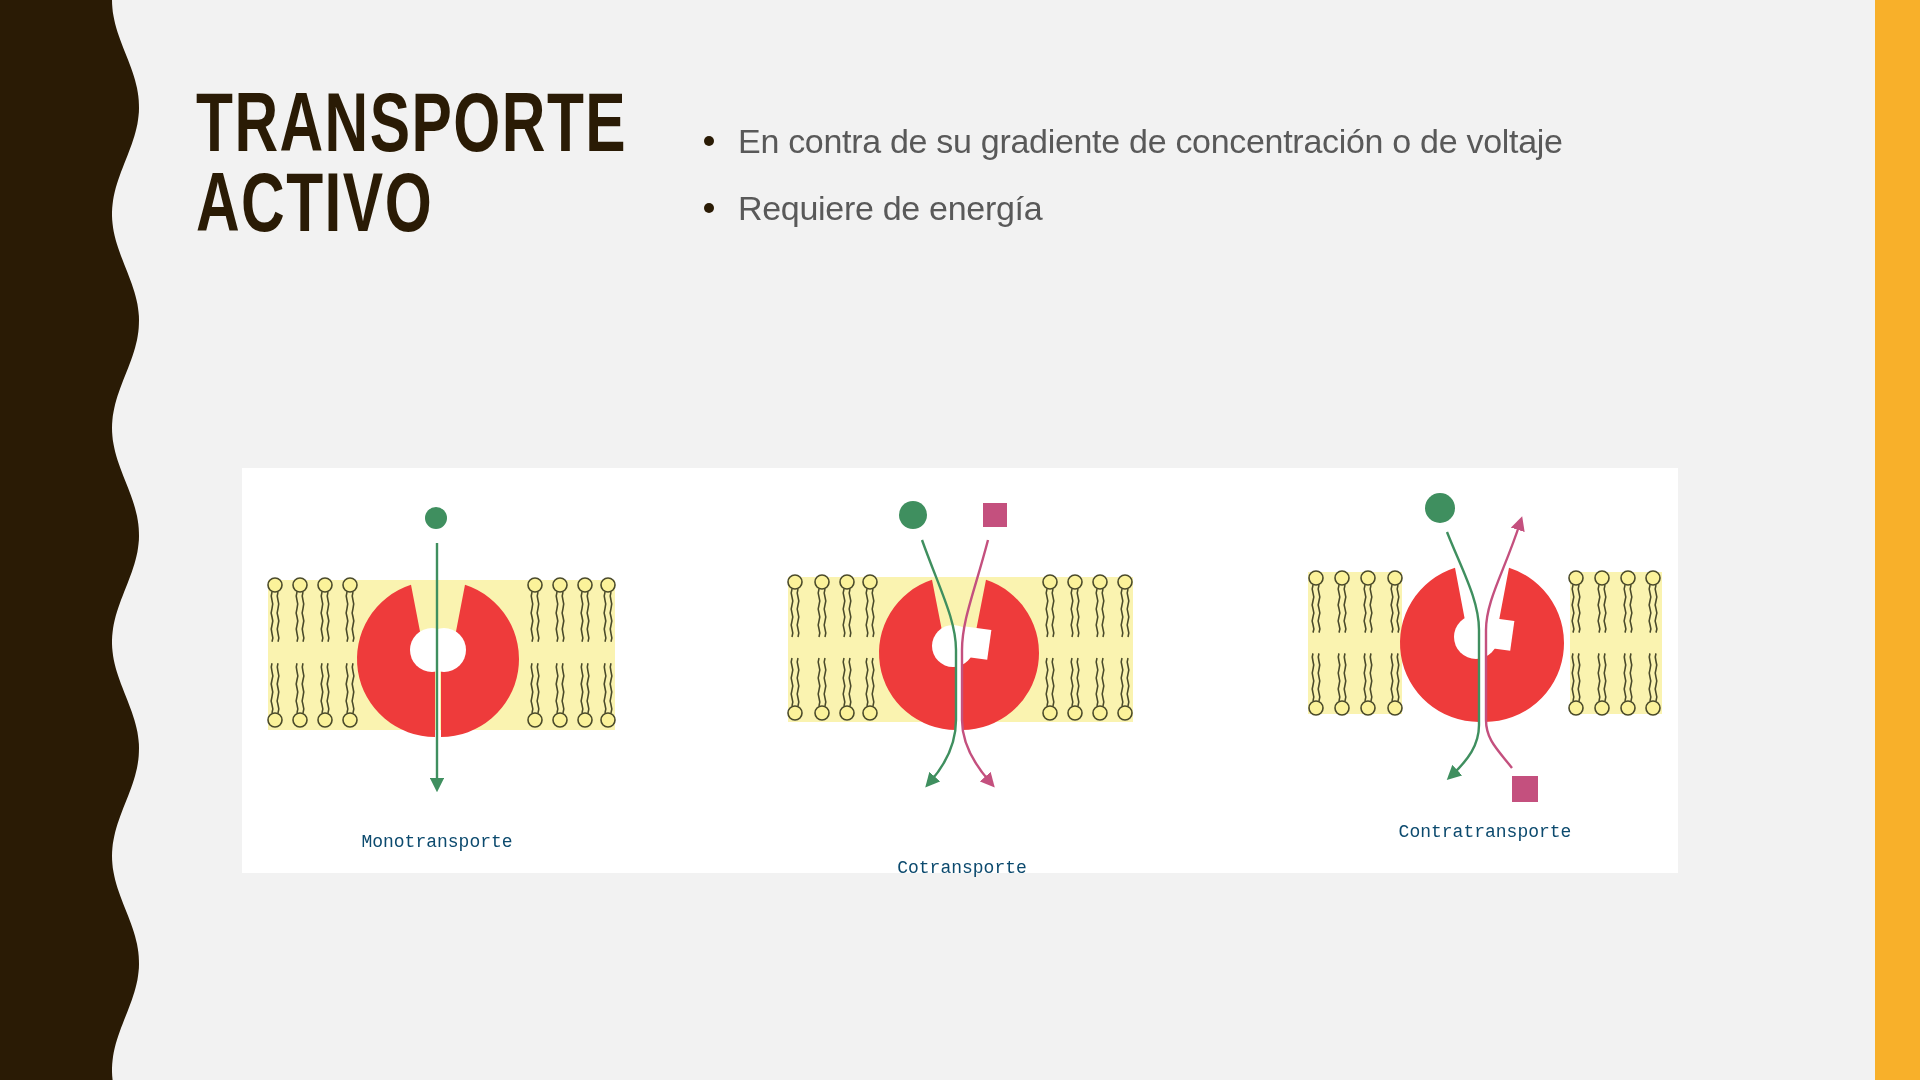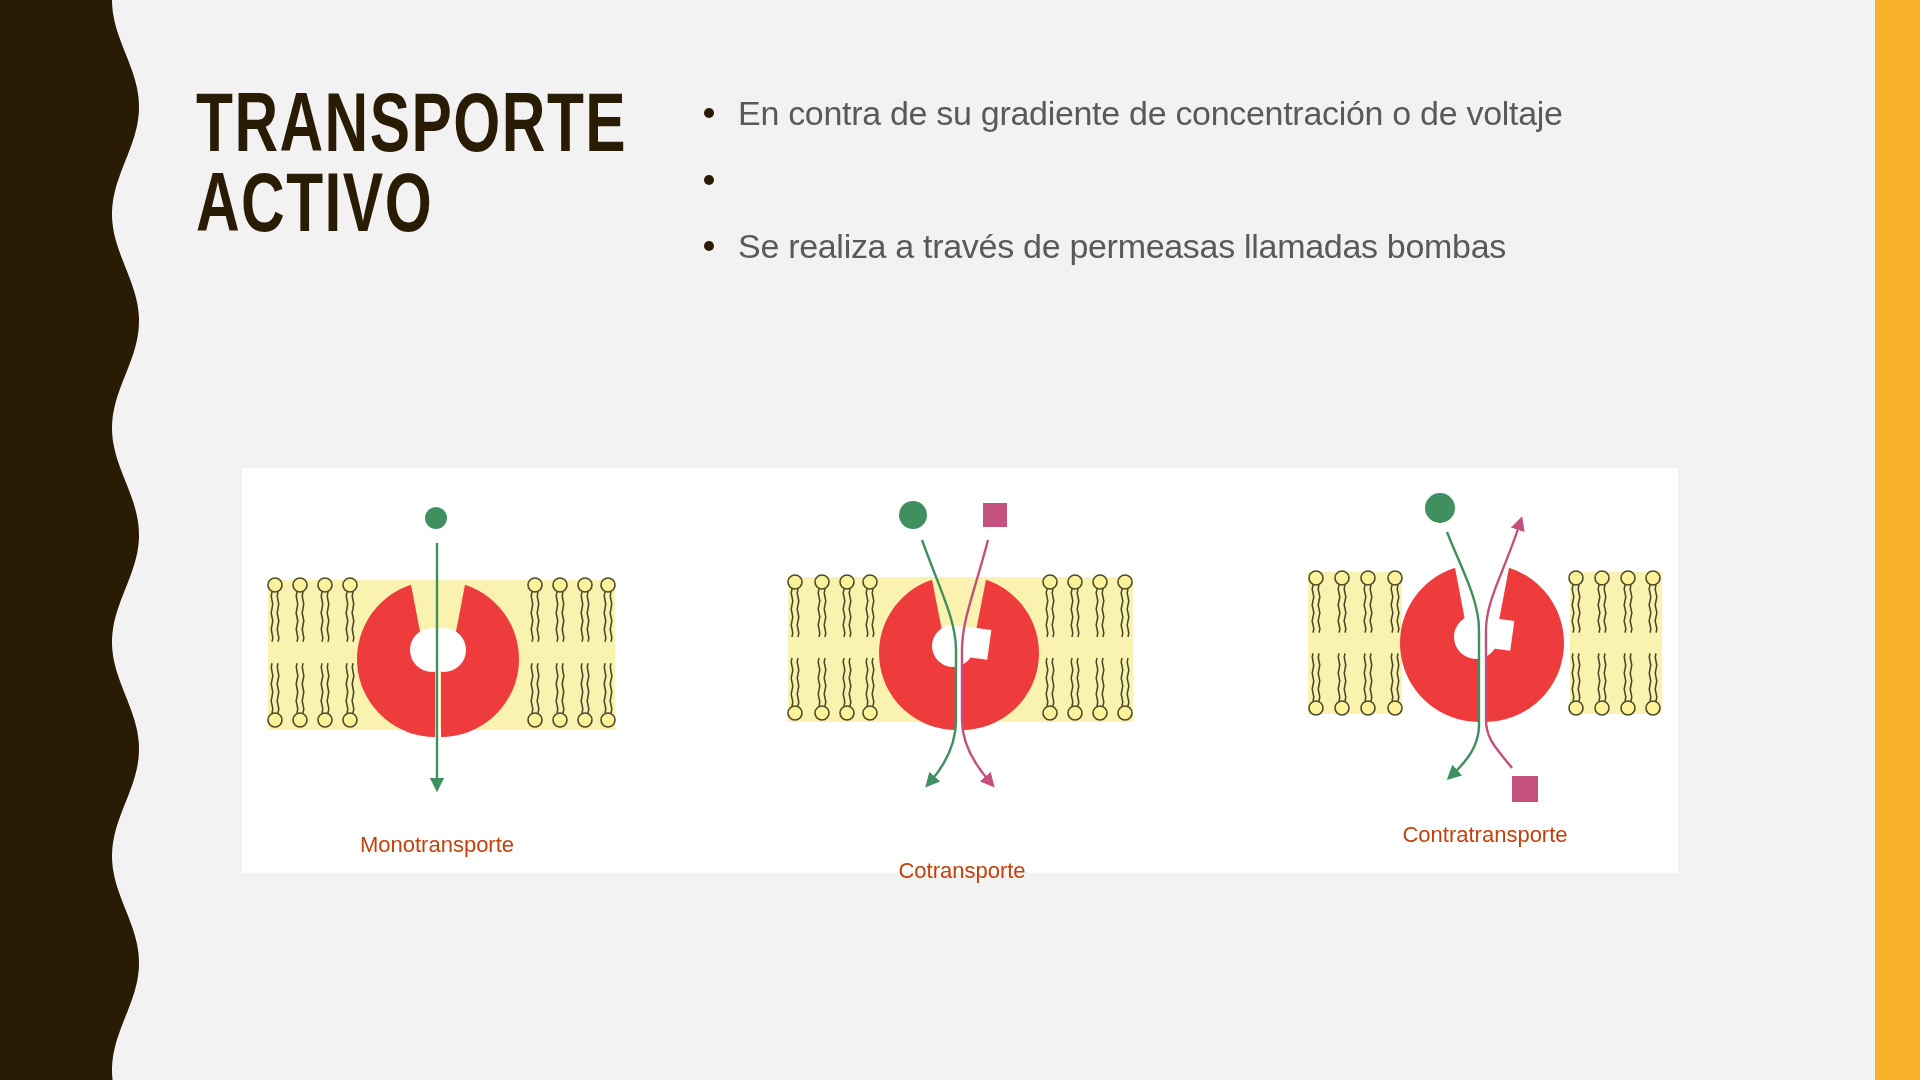--- a/index.html
+++ b/index.html
@@ -12,62 +12,61 @@
   .right-band { position: absolute; left: 1875px; top: 0; width: 45px; height: 1080px; background: #f8b02a; }
   .title {
     position: absolute; left: 196px; top: 82px; margin: 0;
     font-family: "Liberation Sans", sans-serif; font-weight: 900;
     font-size: 84px; line-height: 80px; color: #2a1b05;
     transform: scaleX(0.72); transform-origin: left top;
     letter-spacing: 2px; white-space: nowrap;
   }
   .title span { display: block; }
   .bullets {
-    position: absolute; left: 700px; top: 80px; margin: 0; padding: 0;
+    position: absolute; left: 700px; top: 108px; margin: 0; padding: 0;
     list-style: none;
   }
   .bullets li {
     position: relative; padding-left: 38px;
     font-family: "Liberation Sans", sans-serif; font-size: 34px;
     line-height: 66.5px; height: 66.5px; color: #595959;
     white-space: nowrap; letter-spacing: -0.3px;
   }
   .bullets li .dot {
     position: absolute; left: 4px; top: 28px; width: 10px; height: 10px;
     border-radius: 50%; background: #2a1b05;
   }
   .figure-panel {
     position: absolute; left: 242px; top: 468px; width: 1436px; height: 405px;
     background: #ffffff;
   }
   .figure-svg { position: absolute; left: 0; top: 0; }
   .caption {
-    position: absolute; font-family: Liberation Sans, sans-serif;
-    font-size: 22px; color: #c2410c; white-space: nowrap;
+    position: absolute; font-family: Liberation Mono, monospace;
+    font-size: 18px; color: #0c4a6e; white-space: nowrap;
     transform: translateX(-50%);
   }
 </style>
 </head>
 <body>
 
 <svg class="left-band" width="160" height="1080" viewBox="0 0 160 1080">
   <path id="wave-path" d="M0 0 L112 0 L112.0 0 L112.1 4 L112.4 8 L112.8 12 L113.5 16 L114.3 20 L115.2 24 L116.3 28 L117.5 32 L118.9 36 L120.3 40 L121.8 44 L123.3 48 L124.9 52 L126.5 56 L128.1 60 L129.6 64 L131.1 68 L132.5 72 L133.8 76 L135.0 80 L136.0 84 L137.0 88 L137.7 92 L138.3 96 L138.7 100 L138.9 104 L139.0 108 L138.9 112 L138.5 116 L138.0 120 L137.4 124 L136.5 128 L135.5 132 L134.4 136 L133.1 140 L131.8 144 L130.3 148 L128.8 152 L127.3 156 L125.7 160 L124.1 164 L122.6 168 L121.0 172 L119.6 176 L118.2 180 L116.9 184 L115.7 188 L114.7 192 L113.8 196 L113.1 200 L112.6 204 L112.2 208 L112.0 212 L112.0 216 L112.2 220 L112.6 224 L113.1 228 L113.8 232 L114.7 236 L115.7 240 L116.9 244 L118.2 248 L119.6 252 L121.0 256 L122.6 260 L124.1 264 L125.7 268 L127.3 272 L128.8 276 L130.3 280 L131.8 284 L133.1 288 L134.4 292 L135.5 296 L136.5 300 L137.4 304 L138.0 308 L138.5 312 L138.9 316 L139.0 320 L138.9 324 L138.7 328 L138.3 332 L137.7 336 L137.0 340 L136.0 344 L135.0 348 L133.8 352 L132.5 356 L131.1 360 L129.6 364 L128.1 368 L126.5 372 L124.9 376 L123.3 380 L121.8 384 L120.3 388 L118.9 392 L117.5 396 L116.3 400 L115.2 404 L114.3 408 L113.5 412 L112.8 416 L112.4 420 L112.1 424 L112.0 428 L112.1 432 L112.4 436 L112.8 440 L113.5 444 L114.3 448 L115.2 452 L116.3 456 L117.5 460 L118.9 464 L120.3 468 L121.8 472 L123.3 476 L124.9 480 L126.5 484 L128.1 488 L129.6 492 L131.1 496 L132.5 500 L133.8 504 L135.0 508 L136.0 512 L137.0 516 L137.7 520 L138.3 524 L138.7 528 L138.9 532 L139.0 536 L138.9 540 L138.5 544 L138.0 548 L137.4 552 L136.5 556 L135.5 560 L134.4 564 L133.1 568 L131.8 572 L130.3 576 L128.8 580 L127.3 584 L125.7 588 L124.1 592 L122.6 596 L121.0 600 L119.6 604 L118.2 608 L116.9 612 L115.7 616 L114.7 620 L113.8 624 L113.1 628 L112.6 632 L112.2 636 L112.0 640 L112.0 644 L112.2 648 L112.6 652 L113.1 656 L113.8 660 L114.7 664 L115.7 668 L116.9 672 L118.2 676 L119.6 680 L121.0 684 L122.6 688 L124.1 692 L125.7 696 L127.3 700 L128.8 704 L130.3 708 L131.8 712 L133.1 716 L134.4 720 L135.5 724 L136.5 728 L137.4 732 L138.0 736 L138.5 740 L138.9 744 L139.0 748 L138.9 752 L138.7 756 L138.3 760 L137.7 764 L137.0 768 L136.0 772 L135.0 776 L133.8 780 L132.5 784 L131.1 788 L129.6 792 L128.1 796 L126.5 800 L124.9 804 L123.3 808 L121.8 812 L120.3 816 L118.9 820 L117.5 824 L116.3 828 L115.2 832 L114.3 836 L113.5 840 L112.8 844 L112.4 848 L112.1 852 L112.0 856 L112.1 860 L112.4 864 L112.8 868 L113.5 872 L114.3 876 L115.2 880 L116.3 884 L117.5 888 L118.9 892 L120.3 896 L121.8 900 L123.3 904 L124.9 908 L126.5 912 L128.1 916 L129.6 920 L131.1 924 L132.5 928 L133.8 932 L135.0 936 L136.0 940 L137.0 944 L137.7 948 L138.3 952 L138.7 956 L138.9 960 L139.0 964 L138.9 968 L138.5 972 L138.0 976 L137.4 980 L136.5 984 L135.5 988 L134.4 992 L133.1 996 L131.8 1000 L130.3 1004 L128.8 1008 L127.3 1012 L125.7 1016 L124.1 1020 L122.6 1024 L121.0 1028 L119.6 1032 L118.2 1036 L116.9 1040 L115.7 1044 L114.7 1048 L113.8 1052 L113.1 1056 L112.6 1060 L112.2 1064 L112.0 1068 L112.0 1072 L112.2 1076 L112.6 1080 L0 1080 Z" fill="#2a1b05"></path>
 </svg>
 
 <div class="right-band"></div>
 
 <h1 class="title">
   <span>TRANSPORTE</span>
   <span>ACTIVO</span>
 </h1>
 
 <ul class="bullets">
   <li><span class="dot"></span><span>En contra de su gradiente de concentración o de voltaje</span></li>
-  <li><span class="dot"></span></li>
-  <li><span class="dot"></span><span>Se realiza a través de permeasas llamadas bombas</span></li>
+  <li><span class="dot"></span><span>Requiere de energía</span></li>
 </ul>
 
 <div class="figure-panel"></div>
 
 <svg class="figure-svg" id="diagram" width="1920" height="1080" viewBox="0 0 1920 1080">
     <defs>
       <marker id="arr-green" viewBox="0 0 10 10" refX="5" refY="5" markerWidth="6" markerHeight="6" orient="auto-start-reverse">
         <path d="M0 0 L10 5 L0 10 z" fill="#3f8f5f"></path>
       </marker>
       <marker id="arr-pink" viewBox="0 0 10 10" refX="5" refY="5" markerWidth="6" markerHeight="6" orient="auto-start-reverse">

